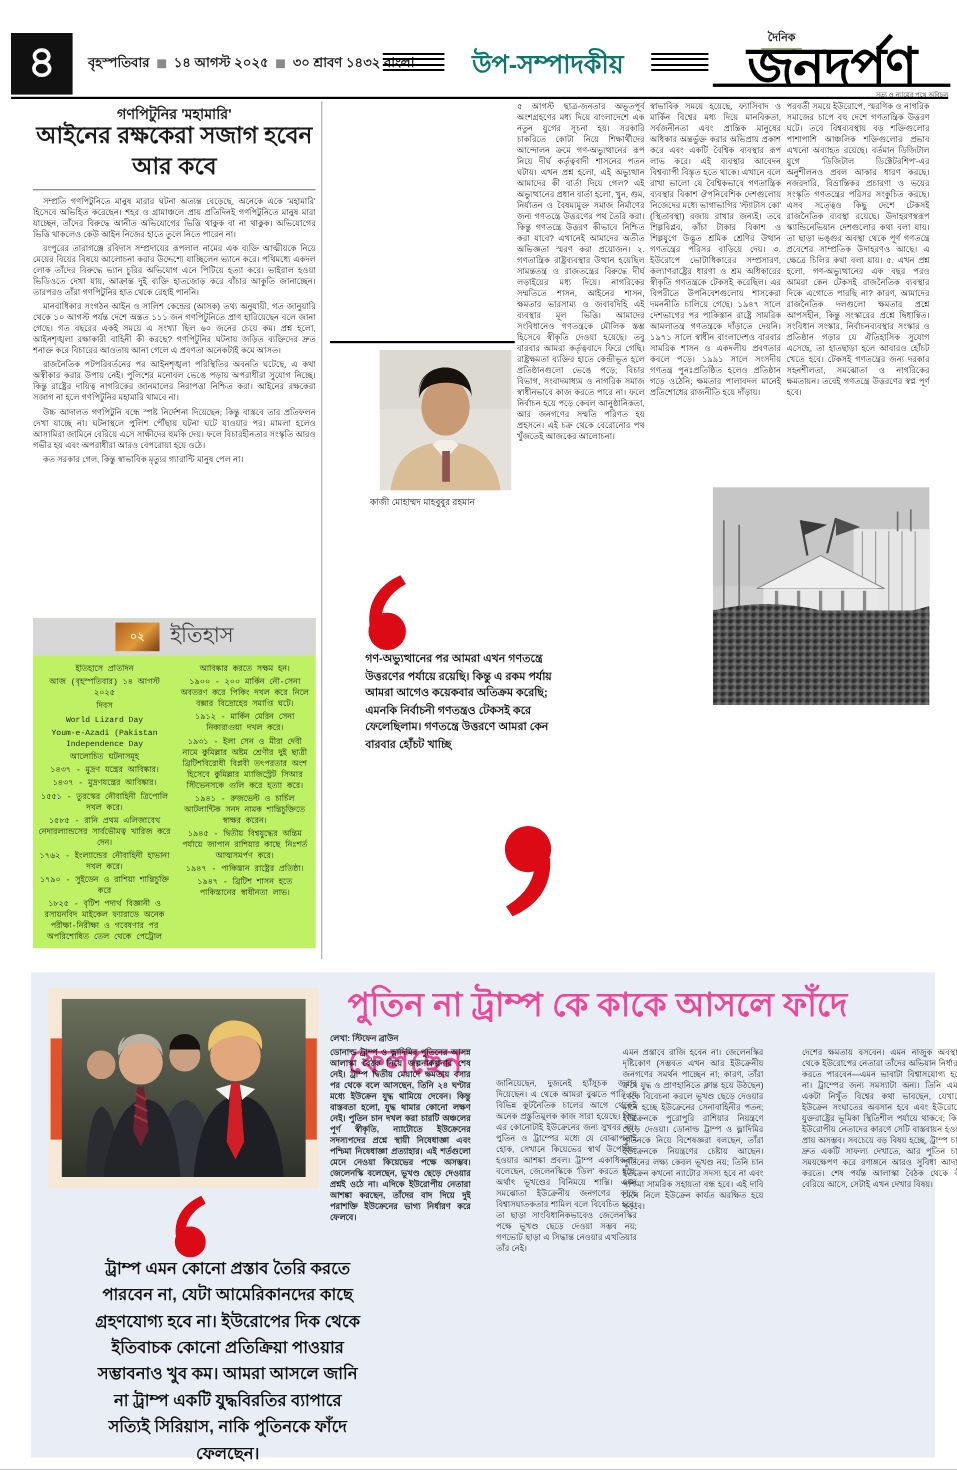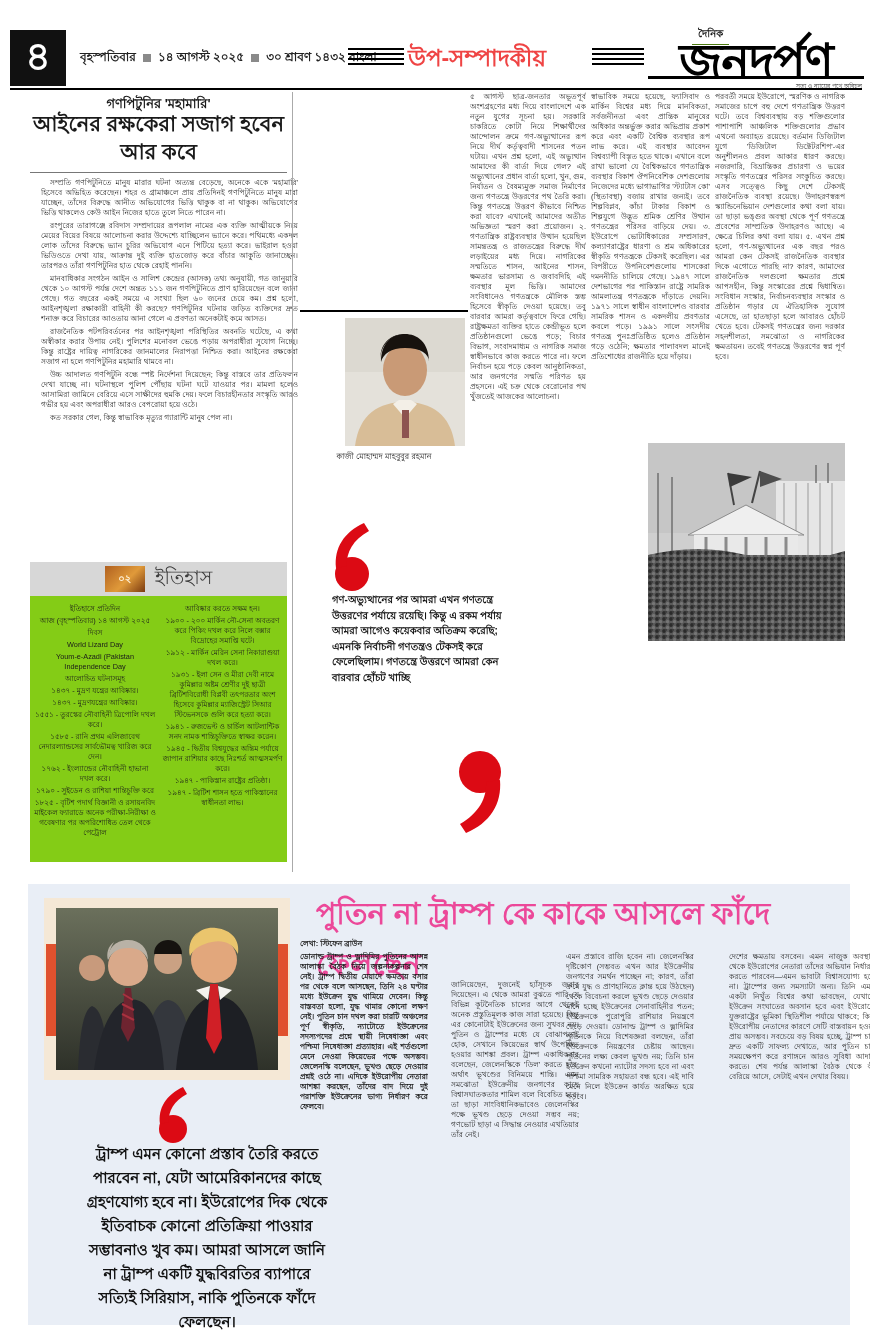--- a/index.html
+++ b/index.html
@@ -6,38 +6,38 @@
   .sheet{position:relative;width:870px;height:1336px;background:#ffffff;margin:0 auto;overflow:hidden;
          font-family:"Liberation Sans","DejaVu Sans",sans-serif;color:#1a1a1a;}
   .abs{position:absolute;}
   
   .pagenum{left:10px;top:30px;width:56px;height:56px;background:#111;color:#fff;
            display:flex;align-items:center;justify-content:center;font-size:40px;font-weight:bold;}
   .dateline{left:80px;top:30px;height:56px;display:flex;align-items:center;gap:7px;
             font-size:12px;font-weight:bold;color:#222;}
   .sq{width:8px;height:8px;background:#8a8a8a;display:inline-block;}
   .rulestack{height:19px;background:repeating-linear-gradient(#000 0 1.6px,transparent 1.6px 5px);}
-  .sectitle{top:40px;left:408px;width:180px;font-size:23px;font-weight:800;color:#ef4444;}
+  .sectitle{top:40px;left:408px;width:180px;text-align:center;font-size:23px;font-weight:800;color:#0f766e;}
   .masthead{left:648px;top:28px;width:216px;height:58px;}
   .mh-pre{position:absolute;left:44px;top:-2px;font-size:10px;font-weight:bold;border-bottom:1px solid #4d7c0f;padding:0 6px 1px;}
   .mh-title{position:absolute;left:0;top:10px;width:216px;text-align:center;font-size:48px;font-weight:900;
             letter-spacing:-1px;color:#000;line-height:1;}
   .mh-bar{position:absolute;left:0;top:48px;width:216px;height:3px;background:#000;}
   .mh-tag{position:absolute;right:2px;top:53px;font-size:6px;color:#333;}
   .hdr-rule{left:10px;top:88px;width:852px;height:2px;background:#000;}
   
   .body-col{font-size:7.5px;line-height:10px;text-align:justify;color:#1c1c1c;overflow:hidden;}
   .body-col p{margin:0 0 3px;text-indent:9px;}
   
   .kicker{left:30px;top:94px;width:257px;text-align:center;font-size:13px;font-weight:bold;}
   .l-head{left:30px;top:110px;width:257px;text-align:center;font-size:21px;font-weight:800;line-height:1.35;}
   .l-rule{left:30px;top:172px;width:257px;height:1px;background:#777;}
-  .l-body{left:30px;top:178px;width:257px;height:378px;margin-left:11px;}
-  
-  .hist{left:30px;top:562px;width:257px;height:300px;background:#84cc16;}
+  .l-body{left:30px;top:178px;width:257px;height:378px;}
+  
+  .hist{left:30px;top:562px;width:257px;height:300px;background:#bef264;font-family:Liberation Mono, monospace;}
   .hist-head{position:absolute;left:0;top:0;width:257px;height:34px;background:#d7d7d7;
              display:flex;align-items:center;justify-content:center;gap:10px;}
   .hist-logo{width:40px;height:26px;background:linear-gradient(135deg,#b0601f,#e09a3a 55%,#7a3a10);
              display:flex;align-items:center;justify-content:center;color:#fff2d9;font-size:10px;font-weight:bold;}
   .hist-title{font-size:19px;color:#3c3c3c;}
   .hist-col{position:absolute;top:42px;height:252px;font-size:7.3px;line-height:10px;text-align:center;overflow:hidden;}
   .hist-col p{margin:0 0 2px;}
   .hist-l{left:4px;width:122px;}
   .hist-r{left:132px;width:121px;}
   

